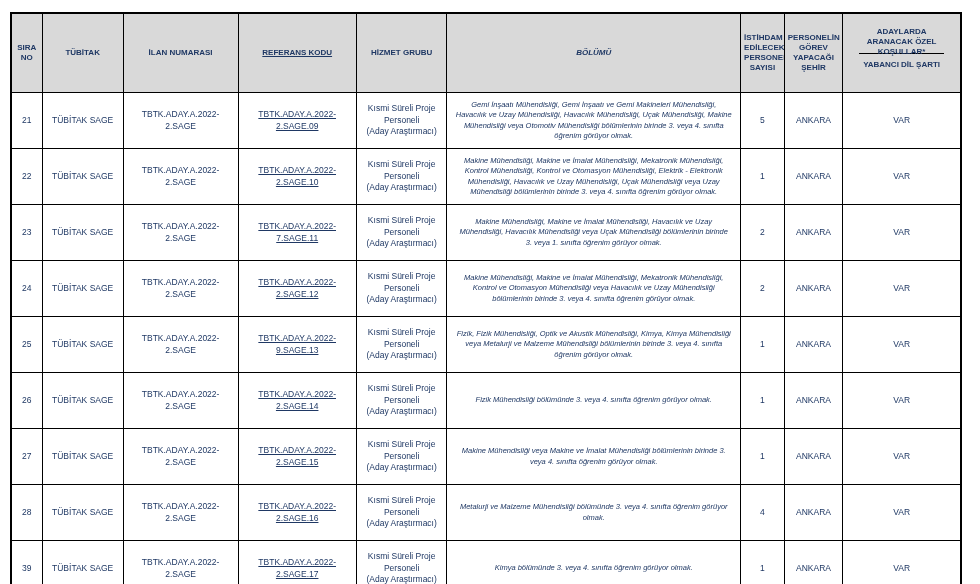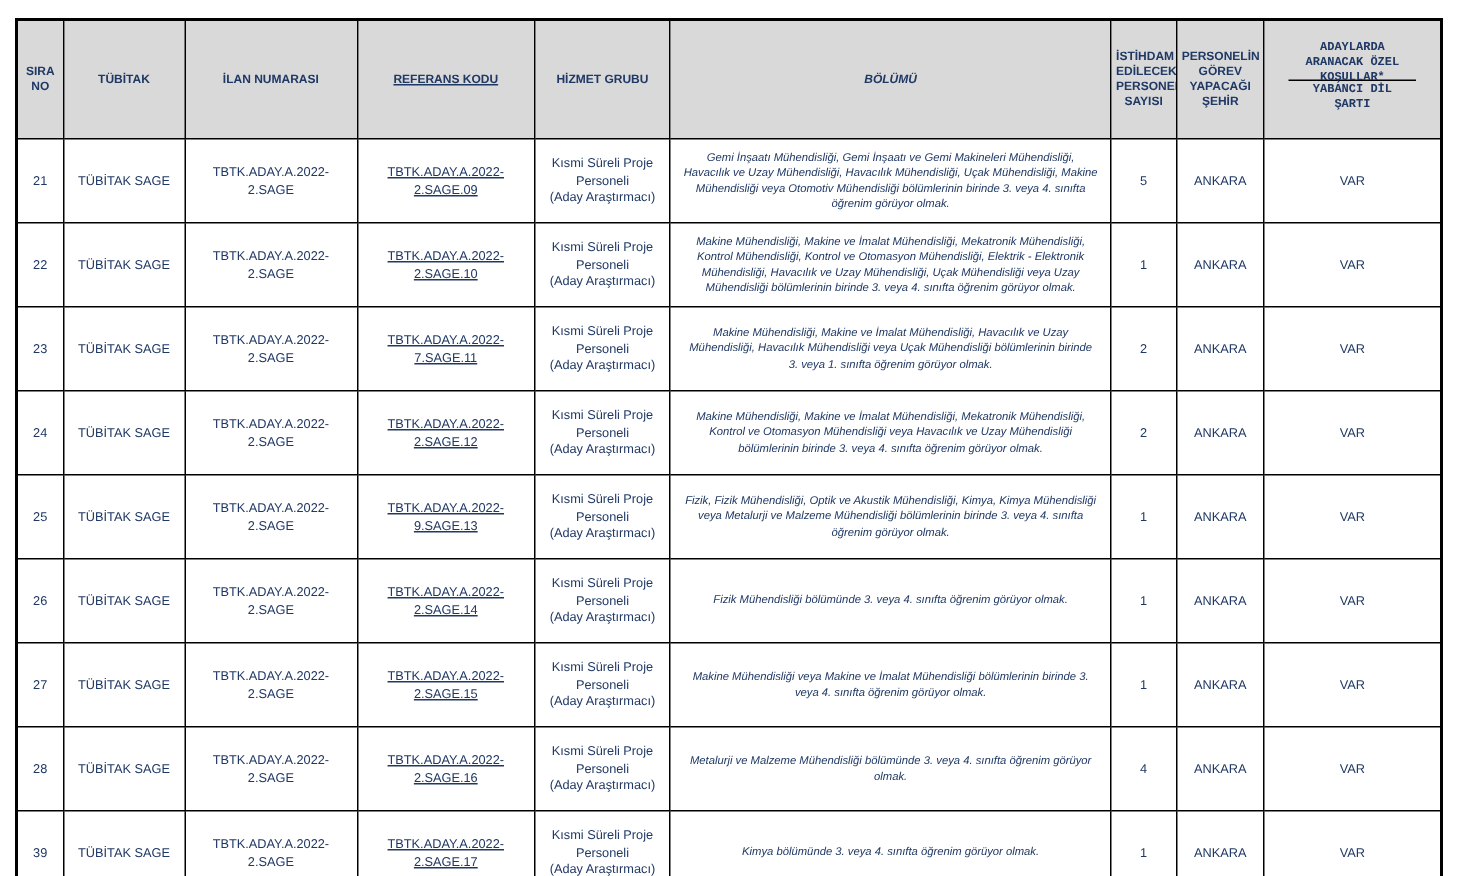--- a/index.html
+++ b/index.html
@@ -49,21 +49,21 @@
   .col-sira{width:2.8%;margin-top:44px;}
   .col-birimi{width:8.6%;}
   .col-ilan{width:12.5%;margin-left:30px;}
   .col-ref{width:12.9%;text-decoration:underline;}
   .col-hizmet{width:9.7%;}
   .col-bolum{width:33.1%;font-style:italic;}
   .col-sayi{width:4.3%;}
   .col-sehir{width:6.0%;}
   .col-kosul{width:10.1%;}
   
-  th.split{padding:16px;font-family:Liberation Mono, monospace;}
+  th.split{padding:16px;}
   th.split .split-top,
   th.split .split-bottom{
     display:flex;align-items:center;justify-content:center;
     padding:2px 3px;box-sizing:border-box;
   }
   th.split .split-top{height:24px;border-bottom:1px solid var(--border);}
   th.split .split-bottom{height:22px;}
 </style>
 </head>
 <body>

